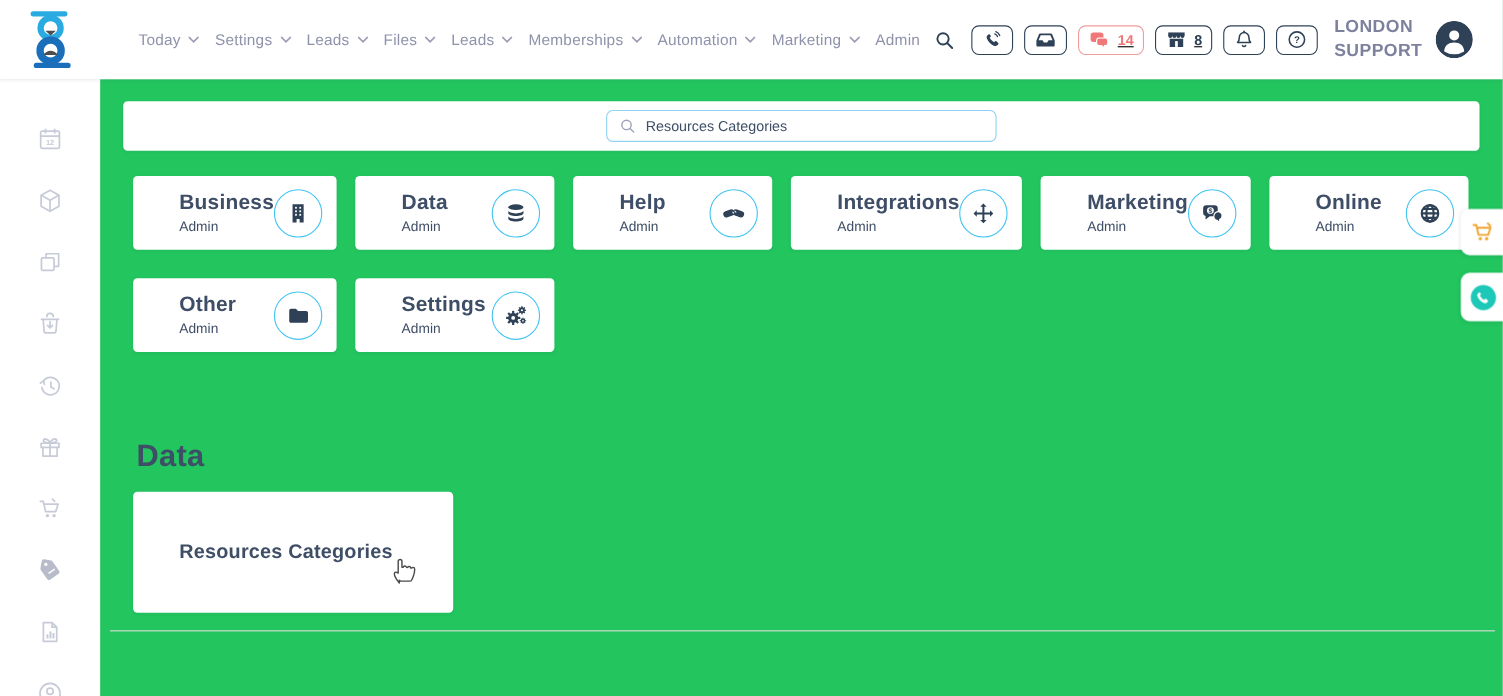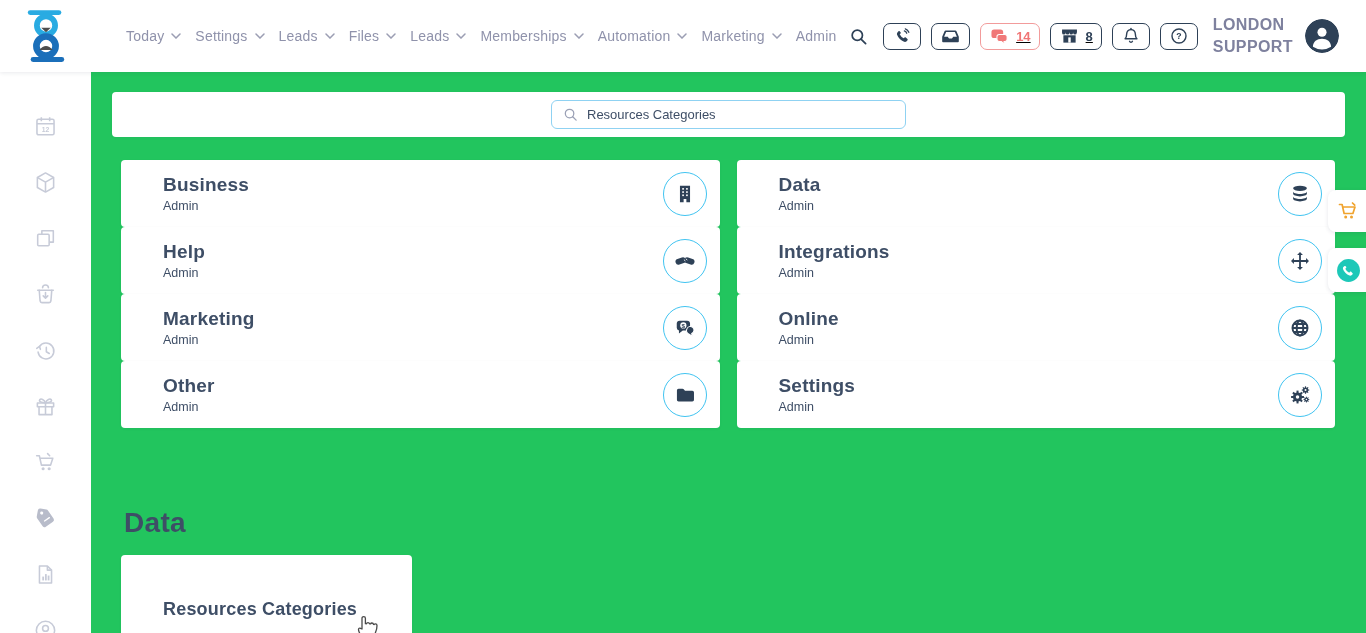--- a/index.html
+++ b/index.html
@@ -38,21 +38,21 @@
   .content { position:absolute; top:72px; left:91px; right:0; bottom:0;
     background:#22c55e; overflow:hidden; }
   .toolbar { margin:20px 21px 0 21px; height:45px; background:#fff; border-radius:4px;
     box-shadow:0 1px 3px rgba(40,50,80,.06); display:flex; align-items:center;
     justify-content:center; }
   .search-box { width:355px; height:29px; border:1px solid #8fd2f2; border-radius:6px;
     display:flex; align-items:center; gap:9px; padding:0 11px; background:#fff; }
   .search-box input { border:none; outline:none; flex:1; font-size:13px; color:#3e4e66;
     font-family:inherit; background:transparent; }
 
-  .cards { display:grid; grid-template-columns:repeat(2,1fr); gap:0 17px;
+  .cards { display:grid; grid-template-columns:repeat(6,1fr); gap:26px 17px;
     margin:23px 31px 0 30px; }
   .cat-card { background:#fff; border-radius:4px; height:67px; display:flex;
     align-items:center; justify-content:space-between; padding:0 13px 0 42px;
     box-shadow:0 1px 3px rgba(40,50,80,.06); cursor:pointer; }
   .cat-title { font-size:19px; font-weight:600; color:#3e4e66; letter-spacing:.2px; }
   .cat-sub { font-size:12.5px; font-weight:400; color:#3e4e66; margin-top:3px; }
   .circ { width:44px; height:44px; border:1.6px solid #41c4f1; border-radius:50%;
     display:flex; align-items:center; justify-content:center; flex:0 0 44px; }
   .circ svg { width:22px; height:22px; }
 

